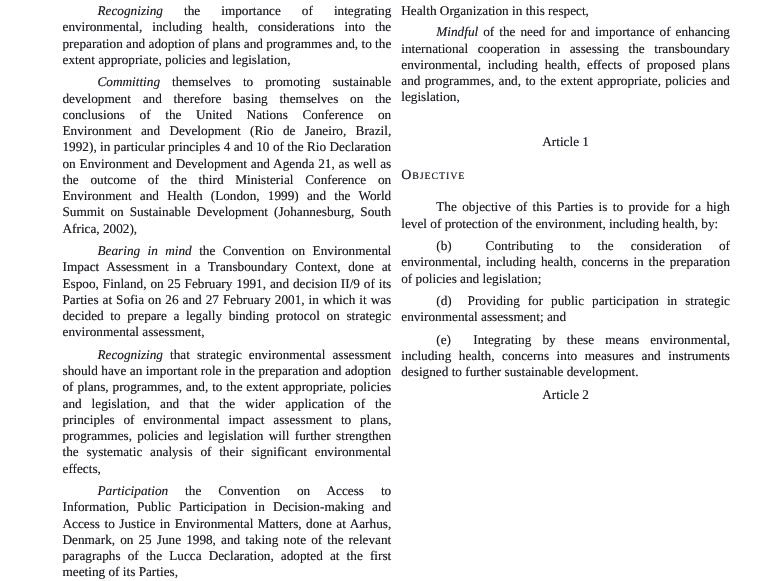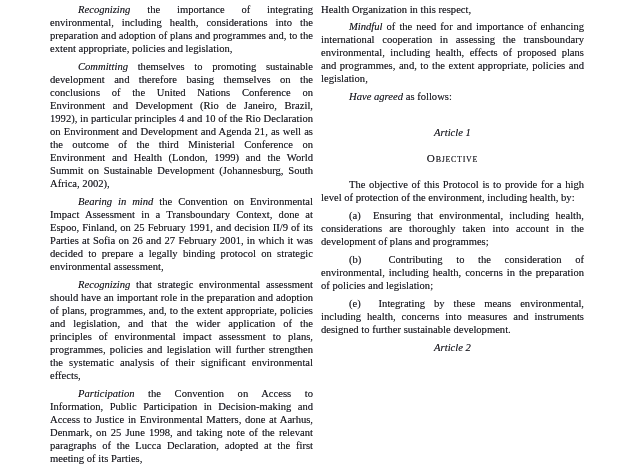--- a/index.html
+++ b/index.html
@@ -31,27 +31,25 @@
     flex: 1 1 0;
     min-width: 0;
     text-align: justify;
   }
   p { margin: 0 0 5px 0; }
   .para { text-indent: 28px; }
   .cont { text-indent: 0; margin-bottom: 4px; }
   .lead { font-style: italic; }
   .article {
     text-align: center;
-    font-style: italic;
     margin: 23px 0 13px 0;
     text-indent: 0;
   }
   .article.last { margin-top: 2px; margin-bottom: 0; }
   .subheading {
-    text-align: center;
     font-variant: small-caps;
     letter-spacing: 0.7px;
     margin: 0 0 13px 0;
     text-indent: 0;
     font-size: 11.2px;
   }
 </style>
 </head>
 <body>
 
@@ -62,27 +60,26 @@
       <p class="para"><span class="lead">Recognizing</span><span> the importance of integrating environmental, including health, considerations into the preparation and adoption of plans and programmes and, to the extent appropriate, policies and legislation,</span></p>
       <p class="para"><span class="lead">Committing</span><span> themselves to promoting sustainable development and therefore basing themselves on the conclusions of the United Nations Conference on Environment and Development (Rio de Janeiro, Brazil, 1992), in particular principles 4 and 10 of the Rio Declaration on Environment and Development and Agenda 21, as well as the outcome of the third Ministerial Conference on Environment and Health (London, 1999) and the World Summit on Sustainable Development (Johannesburg, South Africa, 2002),</span></p>
       <p class="para"><span class="lead">Bearing in mind</span><span> the Convention on Environmental Impact Assessment in a Transboundary Context, done at Espoo, Finland, on 25 February 1991, and decision II/9 of its Parties at Sofia on 26 and 27 February 2001, in which it was decided to prepare a legally binding protocol on strategic environmental assessment,</span></p>
       <p class="para"><span class="lead">Recognizing</span><span> that strategic environmental assessment should have an important role in the preparation and adoption of plans, programmes, and, to the extent appropriate, policies and legislation, and that the wider application of the principles of environmental impact assessment to plans, programmes, policies and legislation will further strengthen the systematic analysis of their significant environmental effects,</span></p>
       <p class="para"><span class="lead">Participation</span><span> the Convention on Access to Information, Public Participation in Decision-making and Access to Justice in Environmental Matters, done at Aarhus, Denmark, on 25 June 1998, and taking note of the relevant paragraphs of the Lucca Declaration, adopted at the first meeting of its Parties,</span></p>
     </div>
 
     <div class="col">
       <p class="cont">Health Organization in this respect,</p>
       <p class="para"><span class="lead">Mindful</span><span> of the need for and importance of enhancing international cooperation in assessing the transboundary environmental, including health, effects of proposed plans and programmes, and, to the extent appropriate, policies and legislation,</span></p>
-      <p class="para"><span class="lead">Have agreed</span><span> as follows:</span></p>
 
       <p class="article">Article 1</p>
       <p class="subheading">Objective</p>
 
-      <p class="para">The objective of this Protocol is to provide for a high level of protection of the environment, including health, by:</p>
-      <p class="para">(a)&nbsp; Ensuring that environmental, including health, considerations are thoroughly taken into account in the development of plans and programmes;</p>
+      <p class="para">The objective of this Parties is to provide for a high level of protection of the environment, including health, by:</p>
       <p class="para">(b)&nbsp; Contributing to the consideration of environmental, including health, concerns in the preparation of policies and legislation;</p>
+      <p class="para">(d)&nbsp; Providing for public participation in strategic environmental assessment; and</p>
       <p class="para">(e)&nbsp; Integrating by these means environmental, including health, concerns into measures and instruments designed to further sustainable development.</p>
 
       <p class="article last">Article 2</p>
     </div>
 
   </div>
 </div>
 
 </body></html>

